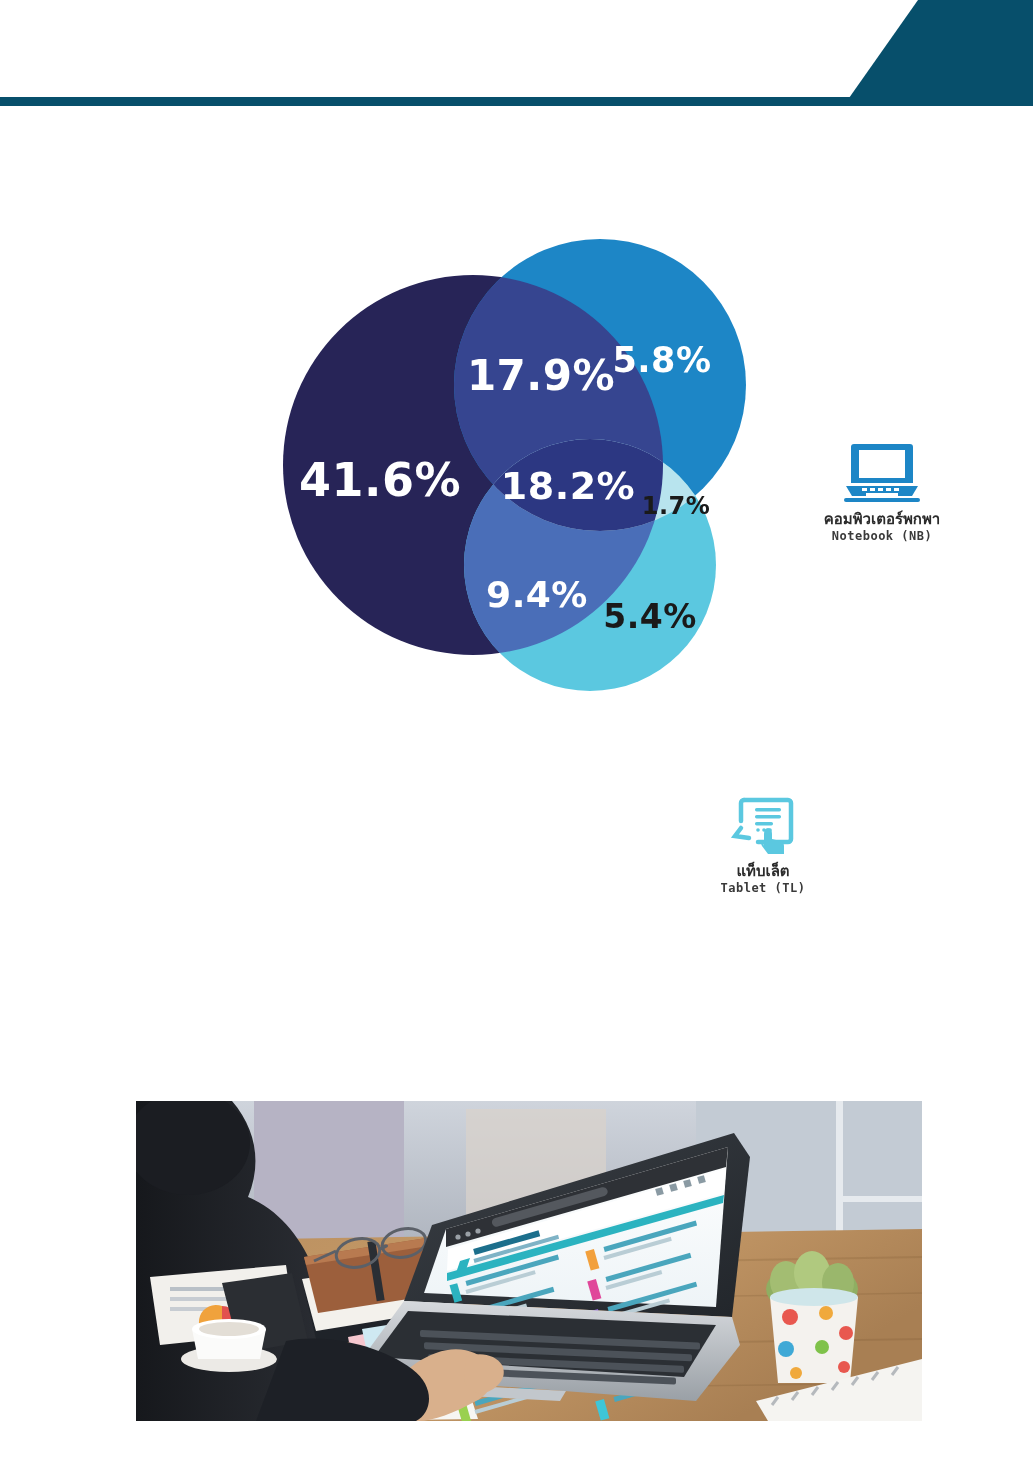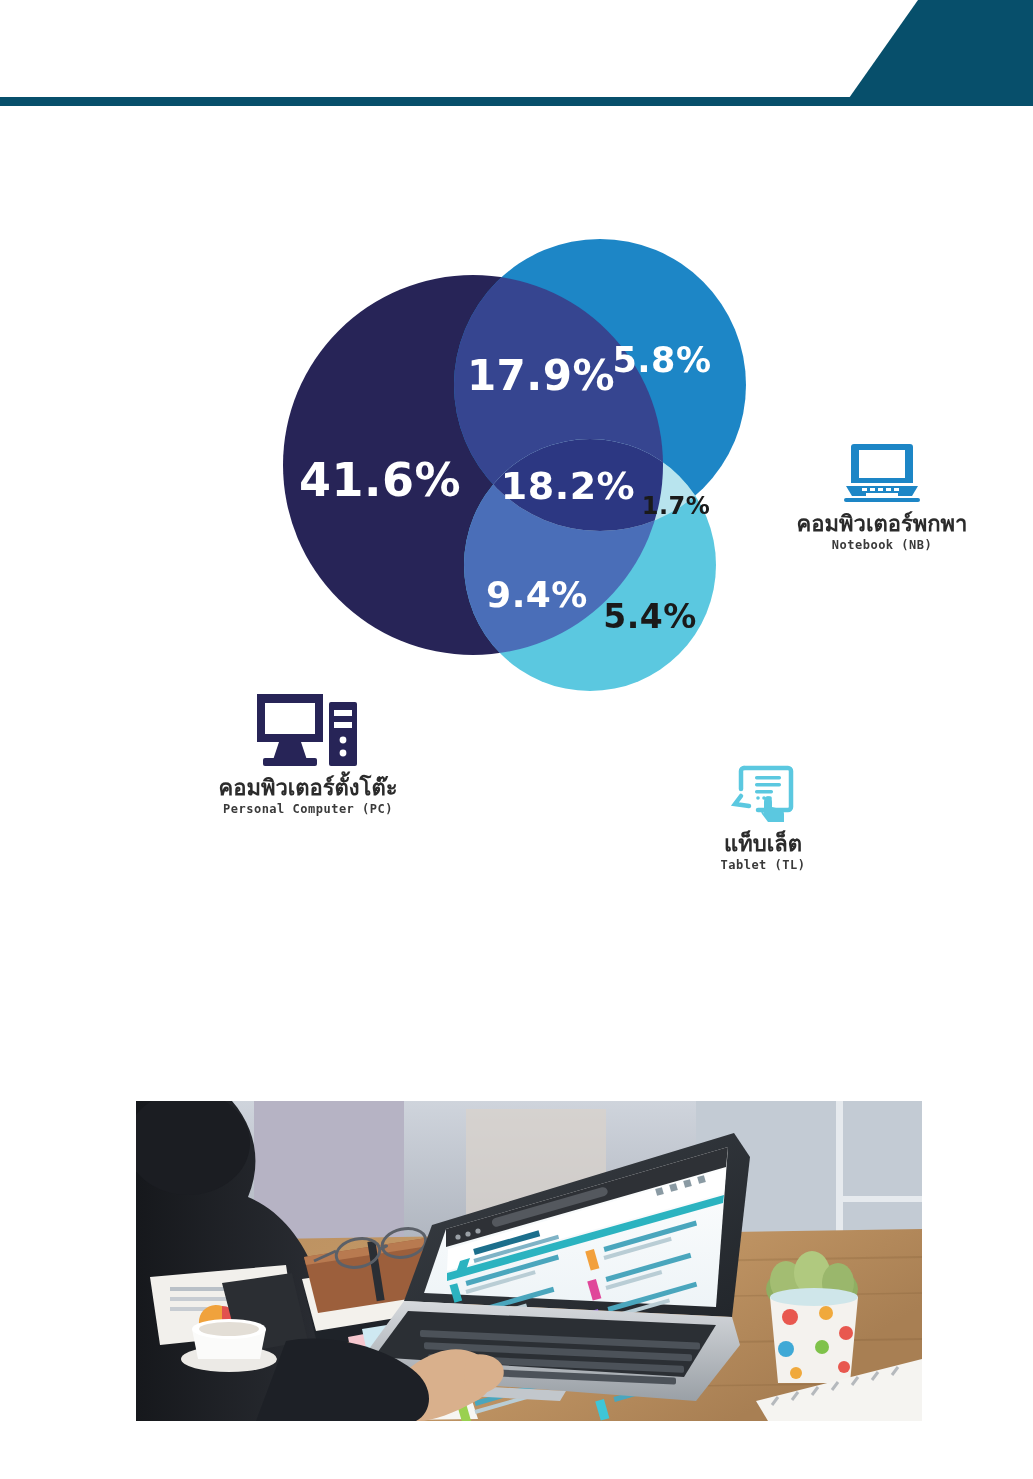--- a/index.html
+++ b/index.html
@@ -47,39 +47,39 @@
   .legend-item {
     position: absolute;
     text-align: center;
   }
   .legend-icon {
     display: block;
     margin: 0 auto 6px auto;
   }
   .legend-th {
     font-family: "DejaVu Sans", "Liberation Sans", sans-serif;
-    font-size: 22px;
+    font-size: 15px;
     font-weight: bold;
     color: #2b2b2b;
     line-height: 1.25;
     white-space: nowrap;
   }
   .legend-en {
     font-family: "DejaVu Sans Mono", "Liberation Mono", monospace;
     font-size: 12px;
     font-weight: bold;
     color: #3a3a3a;
     line-height: 1.3;
     letter-spacing: 0.5px;
     white-space: nowrap;
   }
 
   #legend-pc  { left: 158px; top: 540px; width: 300px; }
   #legend-nb  { left: 742px; top: 292px; width: 280px; }
-  #legend-tl  { left: 648px; top: 612px; width: 230px; }
+  #legend-tl  { left: 648px; top: 644px; width: 230px; }
 
   
   .photo-frame {
     position: absolute;
     left: 136px;
     top: 1101px;
     width: 786px;
     height: 320px;
     overflow: hidden;
     background: #8a7a68;
@@ -136,39 +136,20 @@
 
     <text class="pct-label" x="568" y="349" font-size="38" fill="#ffffff" text-anchor="middle">18.2%</text>
 
     <text class="pct-label" x="676" y="364" font-size="24" fill="#1a1a1a" text-anchor="middle">1.7%</text>
 
     <text class="pct-label" x="537" y="457" font-size="36" fill="#ffffff" text-anchor="middle">9.4%</text>
 
     <text class="pct-label" x="650" y="478" font-size="33" fill="#1a1a1a" text-anchor="middle">5.4%</text>
   </svg>
 
-  <div class="legend-item" id="legend-pc">
-    <svg class="legend-icon" width="106" height="78" viewBox="0 0 106 78" xmlns="http://www.w3.org/2000/svg">
-      <g fill="#272457">
-        <path d="M2,4 h66 v48 h-66 z M10,12 h50 v32 h-50 z" fill-rule="evenodd"></path>
-        <rect x="2" y="4" width="66" height="9"></rect>
-        <polygon points="24,52 46,52 52,70 18,70"></polygon>
-        <rect x="8" y="68" width="54" height="8" rx="2"></rect>
-        <rect x="74" y="12" width="28" height="64" rx="2"></rect>
-      </g>
-      <g fill="#ffffff">
-        <rect x="79" y="20" width="18" height="6"></rect>
-        <rect x="79" y="32" width="18" height="6"></rect>
-        <circle cx="88" cy="50" r="3.4"></circle>
-        <circle cx="88" cy="63" r="3.4"></circle>
-      </g>
-    </svg>
-    <div class="legend-th">คอมพิวเตอร์ตั้งโต๊ะ</div>
-    <div class="legend-en">Personal Computer (PC)</div>
-  </div>
 
   <div class="legend-item" id="legend-nb">
     <svg class="legend-icon" width="76" height="62" viewBox="0 0 76 62" xmlns="http://www.w3.org/2000/svg">
       <g fill="#1D86C6">
         <path d="M10,2 h56 a3,3 0 0 1 3,3 v36 h-62 v-36 a3,3 0 0 1 3,-3 z
                  M15,8 h46 v28 h-46 z" fill-rule="evenodd"></path>
         <path d="M2,44 h72 l-6,10 h-60 z"></path>
         <rect x="0" y="56" width="76" height="4" rx="2"></rect>
       </g>
       <g fill="#ffffff">

